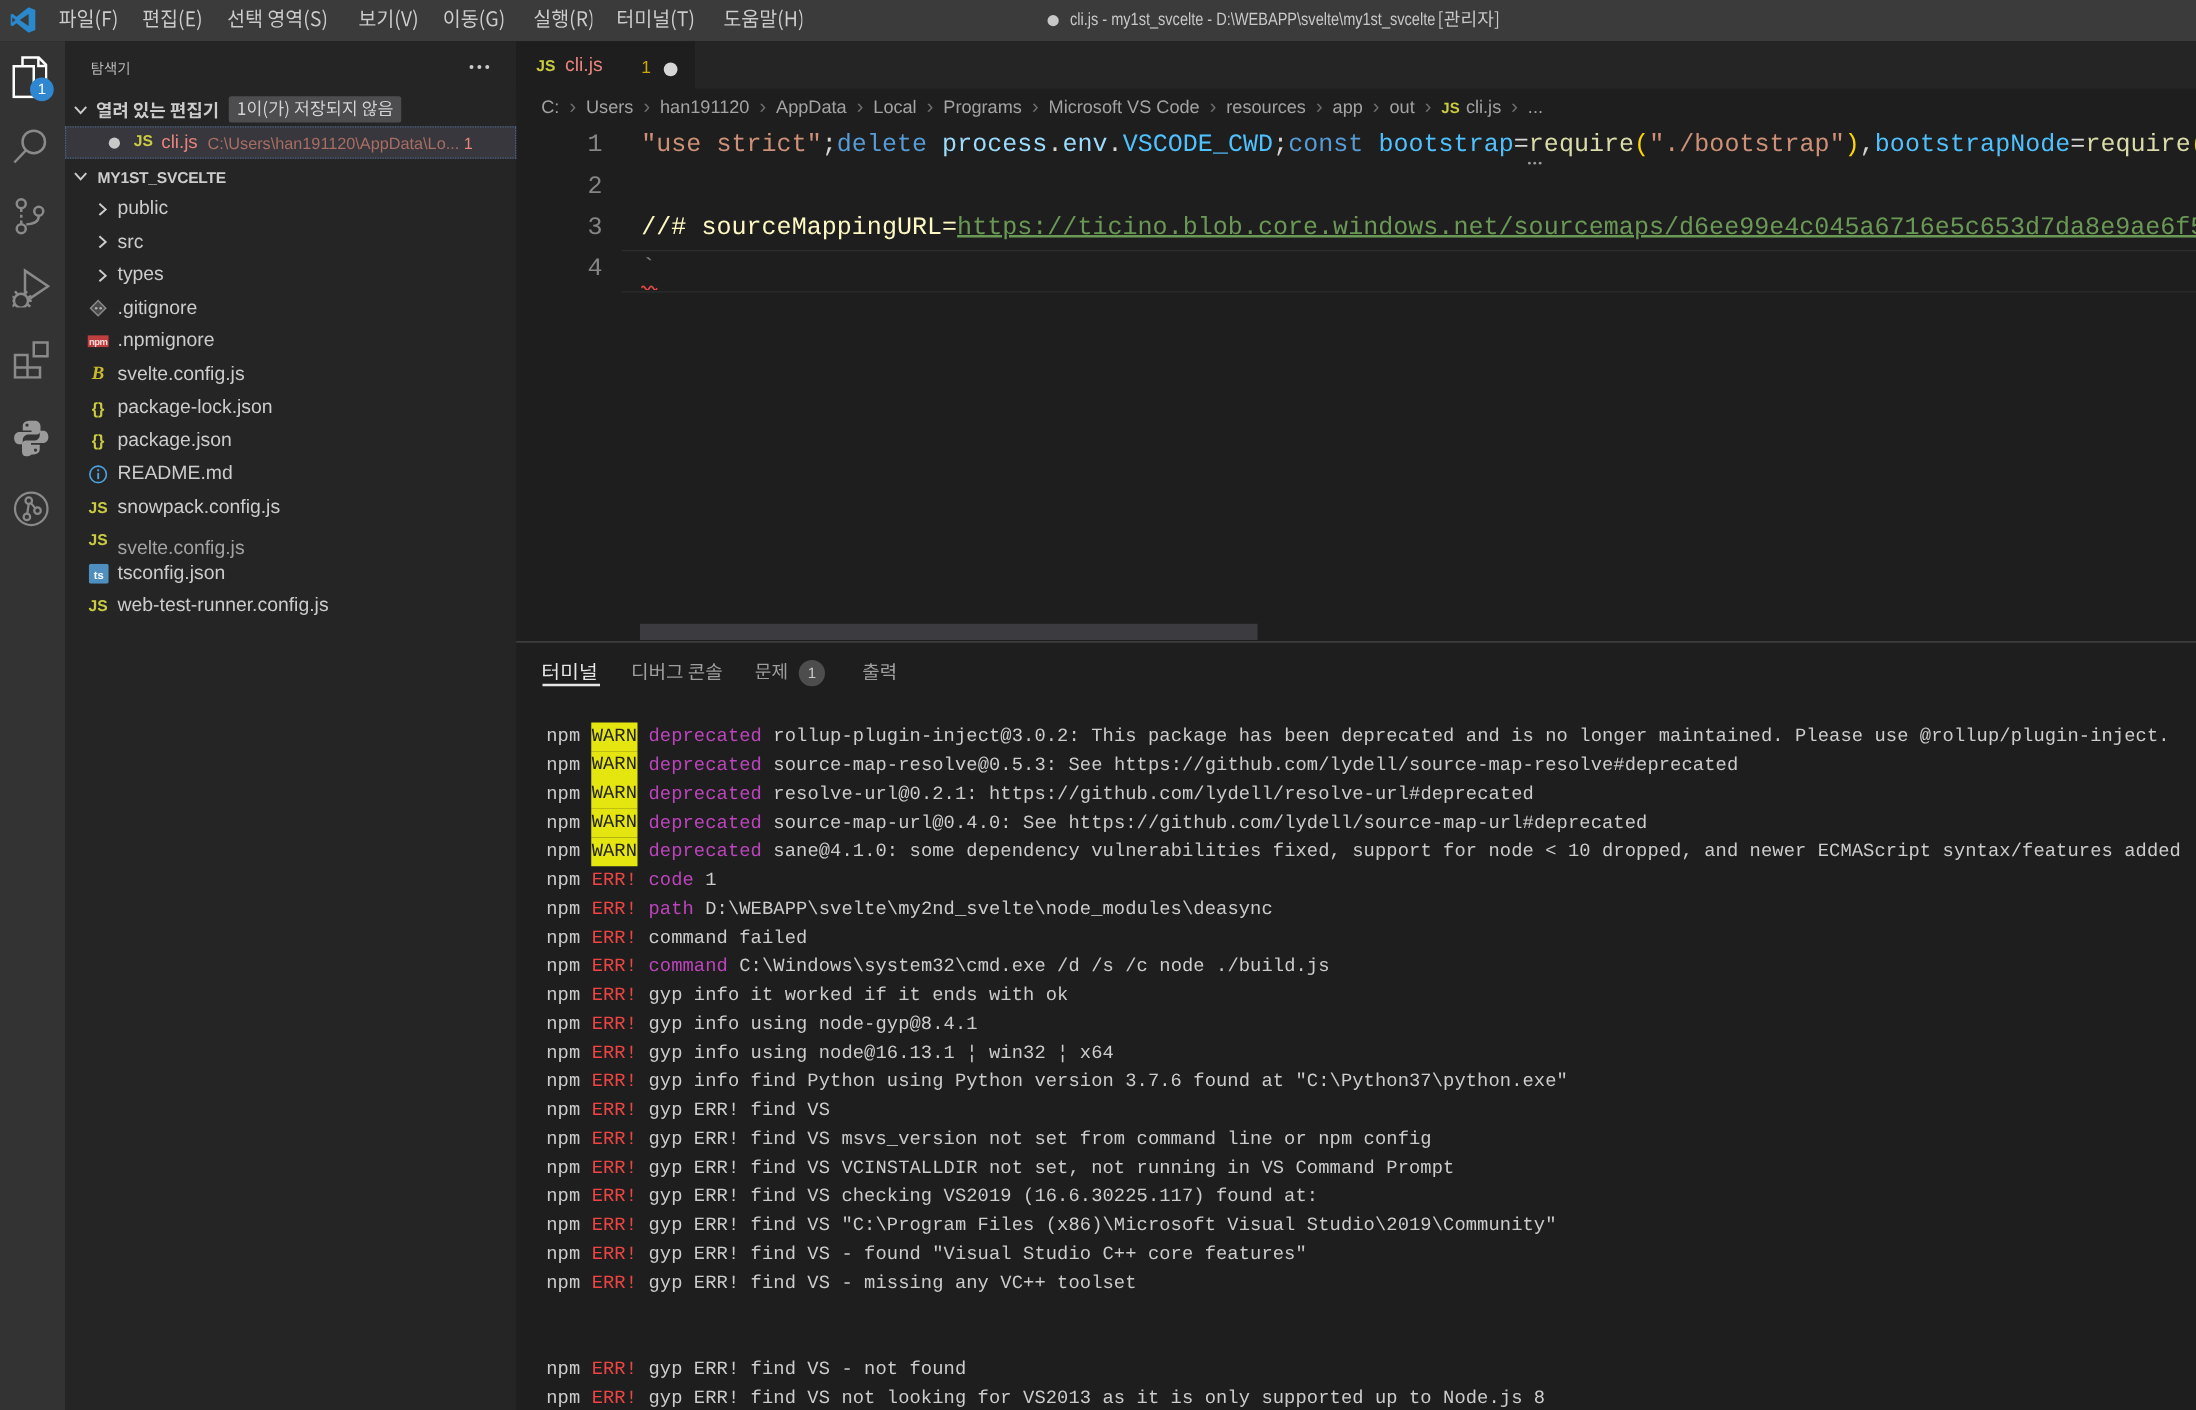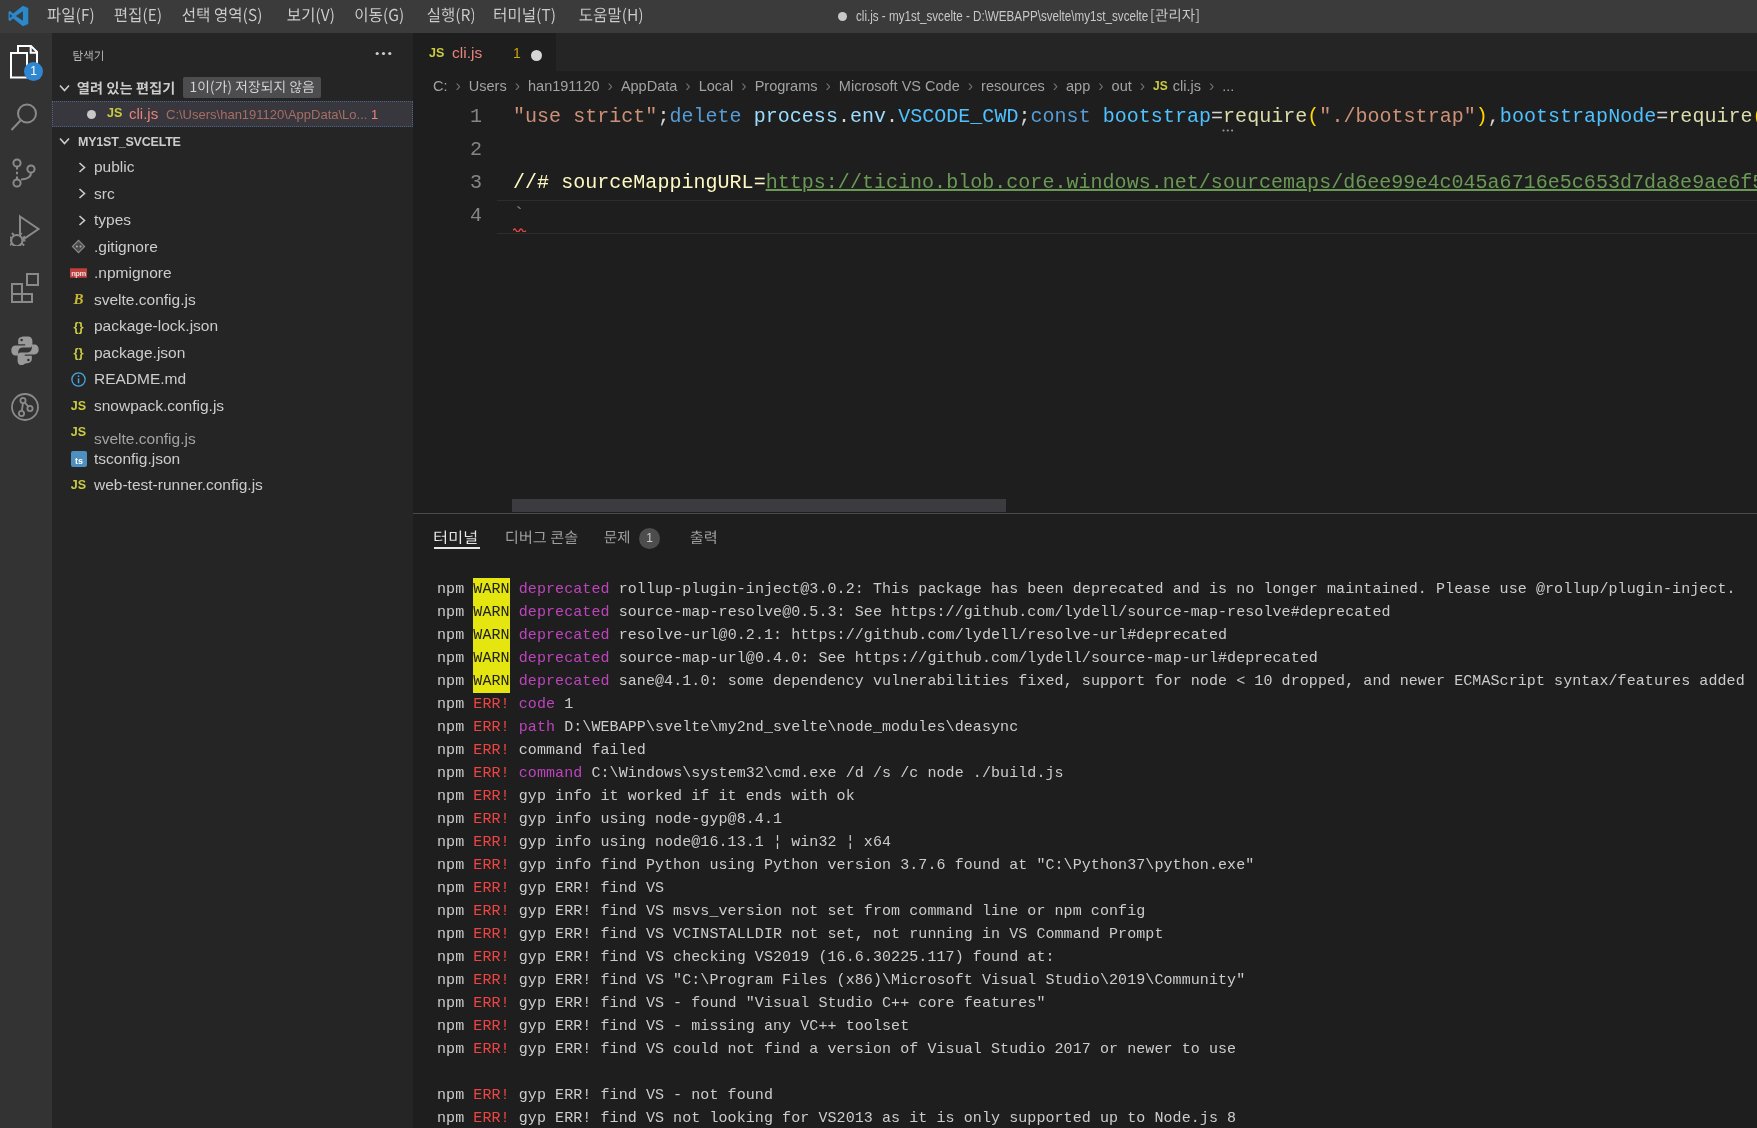--- a/index.html
+++ b/index.html
@@ -275,15 +275,14 @@
 <div class="tl" style="top:808.0px"><span>npm </span><span class="errk">ERR!</span><span> gyp info using node-gyp@8.4.1</span></div>
 <div class="tl" style="top:831.0px"><span>npm </span><span class="errk">ERR!</span><span> gyp info using node@16.13.1 ¦ win32 ¦ x64</span></div>
 <div class="tl" style="top:854.0px"><span>npm </span><span class="errk">ERR!</span><span> gyp info find Python using Python version 3.7.6 found at "C:\Python37\python.exe"</span></div>
 <div class="tl" style="top:877.0px"><span>npm </span><span class="errk">ERR!</span><span> gyp ERR! find VS</span></div>
 <div class="tl" style="top:900.0px"><span>npm </span><span class="errk">ERR!</span><span> gyp ERR! find VS msvs_version not set from command line or npm config</span></div>
 <div class="tl" style="top:923.0px"><span>npm </span><span class="errk">ERR!</span><span> gyp ERR! find VS VCINSTALLDIR not set, not running in VS Command Prompt</span></div>
 <div class="tl" style="top:946.0px"><span>npm </span><span class="errk">ERR!</span><span> gyp ERR! find VS checking VS2019 (16.6.30225.117) found at:</span></div>
 <div class="tl" style="top:969.0px"><span>npm </span><span class="errk">ERR!</span><span> gyp ERR! find VS "C:\Program Files (x86)\Microsoft Visual Studio\2019\Community"</span></div>
 <div class="tl" style="top:992.0px"><span>npm </span><span class="errk">ERR!</span><span> gyp ERR! find VS - found "Visual Studio C++ core features"</span></div>
 <div class="tl" style="top:1015.0px"><span>npm </span><span class="errk">ERR!</span><span> gyp ERR! find VS - missing any VC++ toolset</span></div>
-<div class="tl" style="top:1038.0px"><span>npm </span><span class="errk">ERR!</span><span> gyp ERR! find VS could not find a version of Visual Studio 2017 or newer to use</span></div>
 <div class="tl" style="top:1084.0px"><span>npm </span><span class="errk">ERR!</span><span> gyp ERR! find VS - not found</span></div>
 <div class="tl" style="top:1107.0px"><span>npm </span><span class="errk">ERR!</span><span> gyp ERR! find VS not looking for VS2013 as it is only supported up to Node.js 8</span></div>
 </div>
 </body></html>

